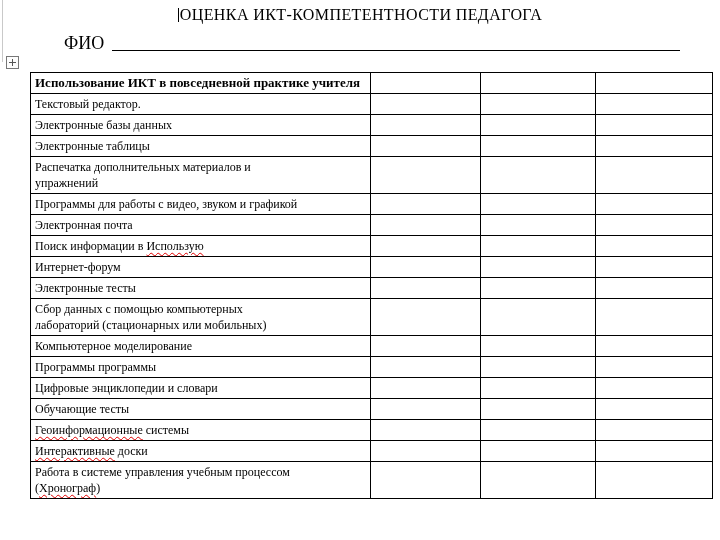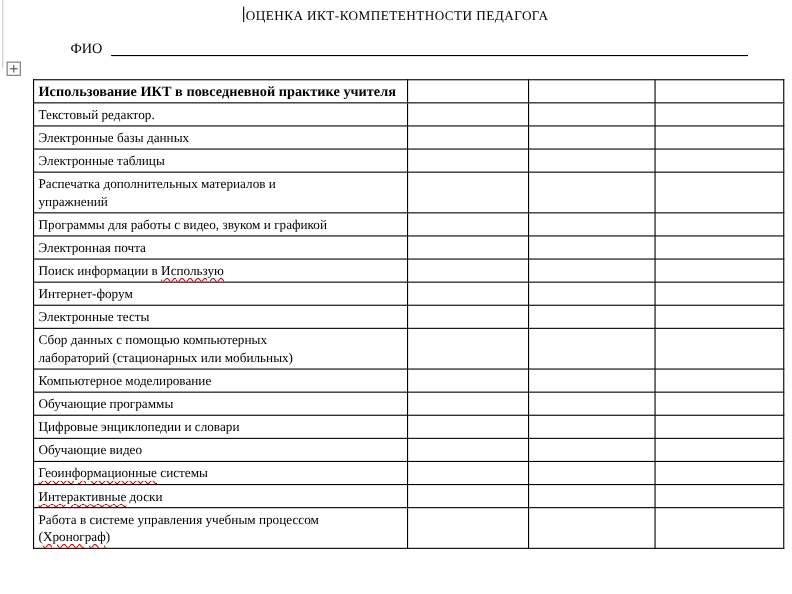--- a/index.html
+++ b/index.html
@@ -27,42 +27,42 @@
     height: 62px;
     border-left: 1px solid #c9c9c9;
   }
   
   .doc-title {
     position: absolute;
     top: 6px;
     left: 0;
     width: 100%;
     text-align: center;
-    font-size: 12px;
+    font-size: 16px;
     font-weight: 400;
     letter-spacing: 0.4px;
     white-space: nowrap;
   }
   .caret {
     display: inline-block;
     width: 1px;
     height: 14px;
     background: #000;
     margin-right: 1px;
     vertical-align: -2px;
   }
   
   .fio-row {
     position: absolute;
     left: 64px;
     top: 36px;
     width: 616px;
     display: flex;
     align-items: flex-end;
-    font-size: 13px;
+    font-size: 18px;
   }
   .fio-label { margin-right: 8px; line-height: 15px; }
   .fio-line {
     flex: 1 1 auto;
     border-bottom: 1px solid #000;
     height: 14px;
   }
   
   .table-handle {
     position: absolute;
@@ -228,33 +228,33 @@
           <td></td>
           <td></td>
         </tr>
         <tr class="item-row">
           <td class="label-cell">Компьютерное моделирование</td>
           <td></td>
           <td></td>
           <td></td>
         </tr>
         <tr class="item-row">
-          <td class="label-cell">Обучающие программы</td>
+          <td class="label-cell">Программы программы</td>
           <td></td>
           <td></td>
           <td></td>
         </tr>
         <tr class="item-row">
           <td class="label-cell">Цифровые энциклопедии и словари</td>
           <td></td>
           <td></td>
           <td></td>
         </tr>
         <tr class="item-row">
-          <td class="label-cell">Обучающие видео</td>
+          <td class="label-cell">Обучающие тесты</td>
           <td></td>
           <td></td>
           <td></td>
         </tr>
         <tr class="item-row">
           <td class="label-cell"><span class="squiggle">Геоинформационные</span> системы</td>
           <td></td>
           <td></td>
           <td></td>
         </tr>

